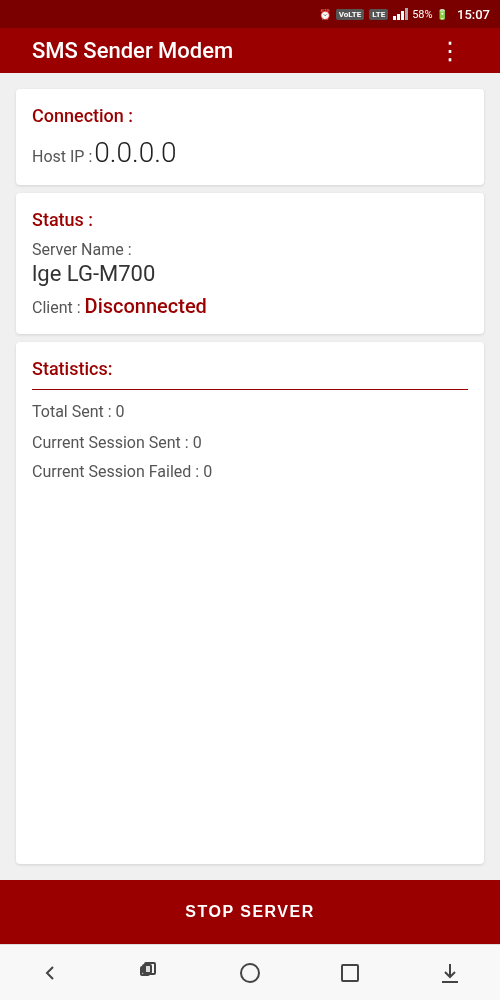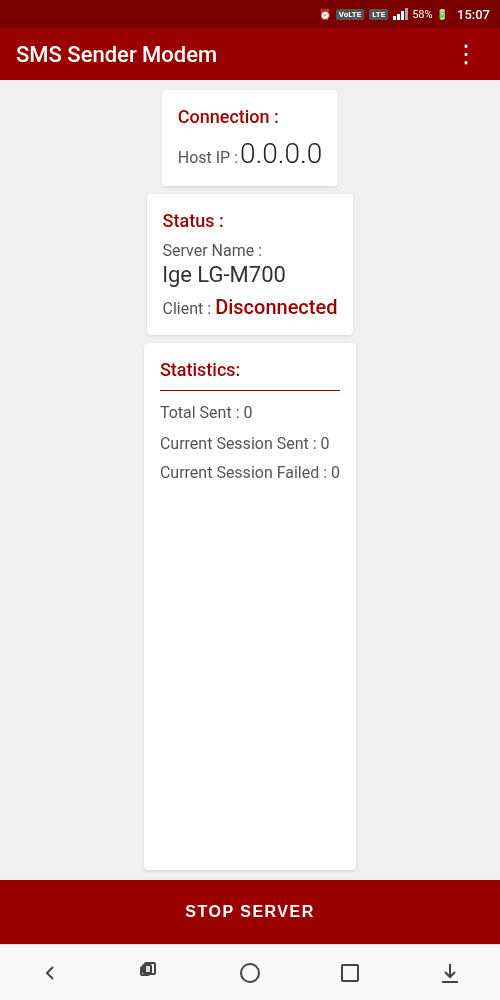--- a/index.html
+++ b/index.html
@@ -44,25 +44,25 @@
     }
 
     .status-battery {
       color: white;
       font-size: 11px;
     }
 
     
     .app-bar {
       background: #9b0000;
-      height: 52px;
+      height: 45px;
       display: flex;
       align-items: center;
       justify-content: space-between;
-      padding: 0 16px;
+      padding: 0 32px;
     }
 
     .app-title {
       color: white;
       font-size: 22px;
       font-weight: 500;
     }
 
     .more-icon {
       color: white;
@@ -75,23 +75,22 @@
       height: 36px;
     }
 
     
     .main-content {
       flex: 1;
       background: #f0f0f0;
       display: flex;
       flex-direction: column;
       gap: 8px;
-      padding: 10px;
+      padding: 16px;
       overflow: hidden;
-      align-items: center;
     }
 
     .card {
       background: white;
       border-radius: 4px;
       padding: 16px;
       box-shadow: 0 1px 3px rgba(0,0,0,0.12);
     }
 
     .section-title {

